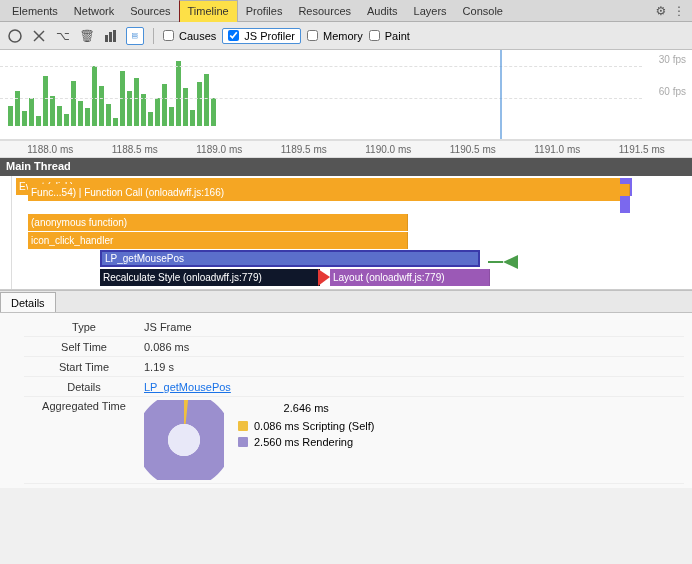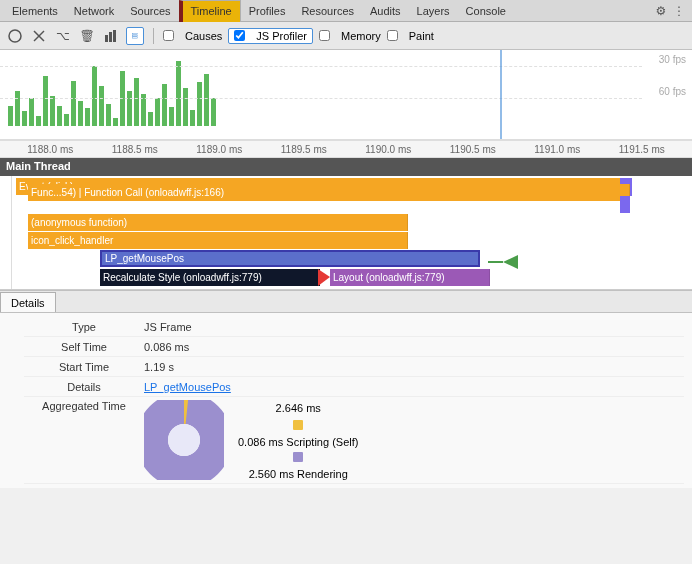--- a/index.html
+++ b/index.html
@@ -22,22 +22,22 @@
     }
     .nav-tab {
       padding: 2px 8px;
       font-size: 11px;
       color: #333;
       cursor: pointer;
       height: 22px;
       display: flex; align-items: center;
     }
     .nav-tab.active {
-      background: #eab308;
-      border-left: 4px solid #7f1d1d;
+      background: #fde047;
+      border-left: 1px solid #7f1d1d;
       border-right: 1px solid #b0b0b0;
       border-top: 1px solid #b0b0b0;
     }
 
     
     .timeline-toolbar {
       display: flex;
       align-items: center;
       background: #e8e8e8;
       border-bottom: 1px solid #c0c0c0;
@@ -46,21 +46,21 @@
       gap: 6px;
     }
     .tl-btn-outlined {
       border: 1px solid #4a90d9;
       border-radius: 2px;
       background: #fff;
       padding: 1px 5px;
       justify-content: flex-end;
     }
     .checkbox-item {
-      display: flex; align-items: center; gap: 11px;
+      display: flex; align-items: center; gap: 5px;
       font-size: 11px;
       cursor: pointer;
     }
     .checkbox-item input { width: 11px; height: 11px; }
 
     
     .time-ruler {
       display: flex;
       align-items: center;
       background: #f5f5f5;
@@ -173,21 +173,20 @@
     .pie-chart-container {
       position: relative;
       width: 80px; height: 80px;
       flex-shrink: 0;
     }
     .legend-item {
       display: flex;
       align-items: center;
       gap: 6px;
       font-size: 11px;
-      flex-direction: column;
     }
     .legend-dot {
       width: 10px; height: 10px;
       border-radius: 1px;
       flex-shrink: 0;
     }
     .total-time {
       font-size: 11px;
       margin-bottom: 6px;
       margin-top: 2px;

